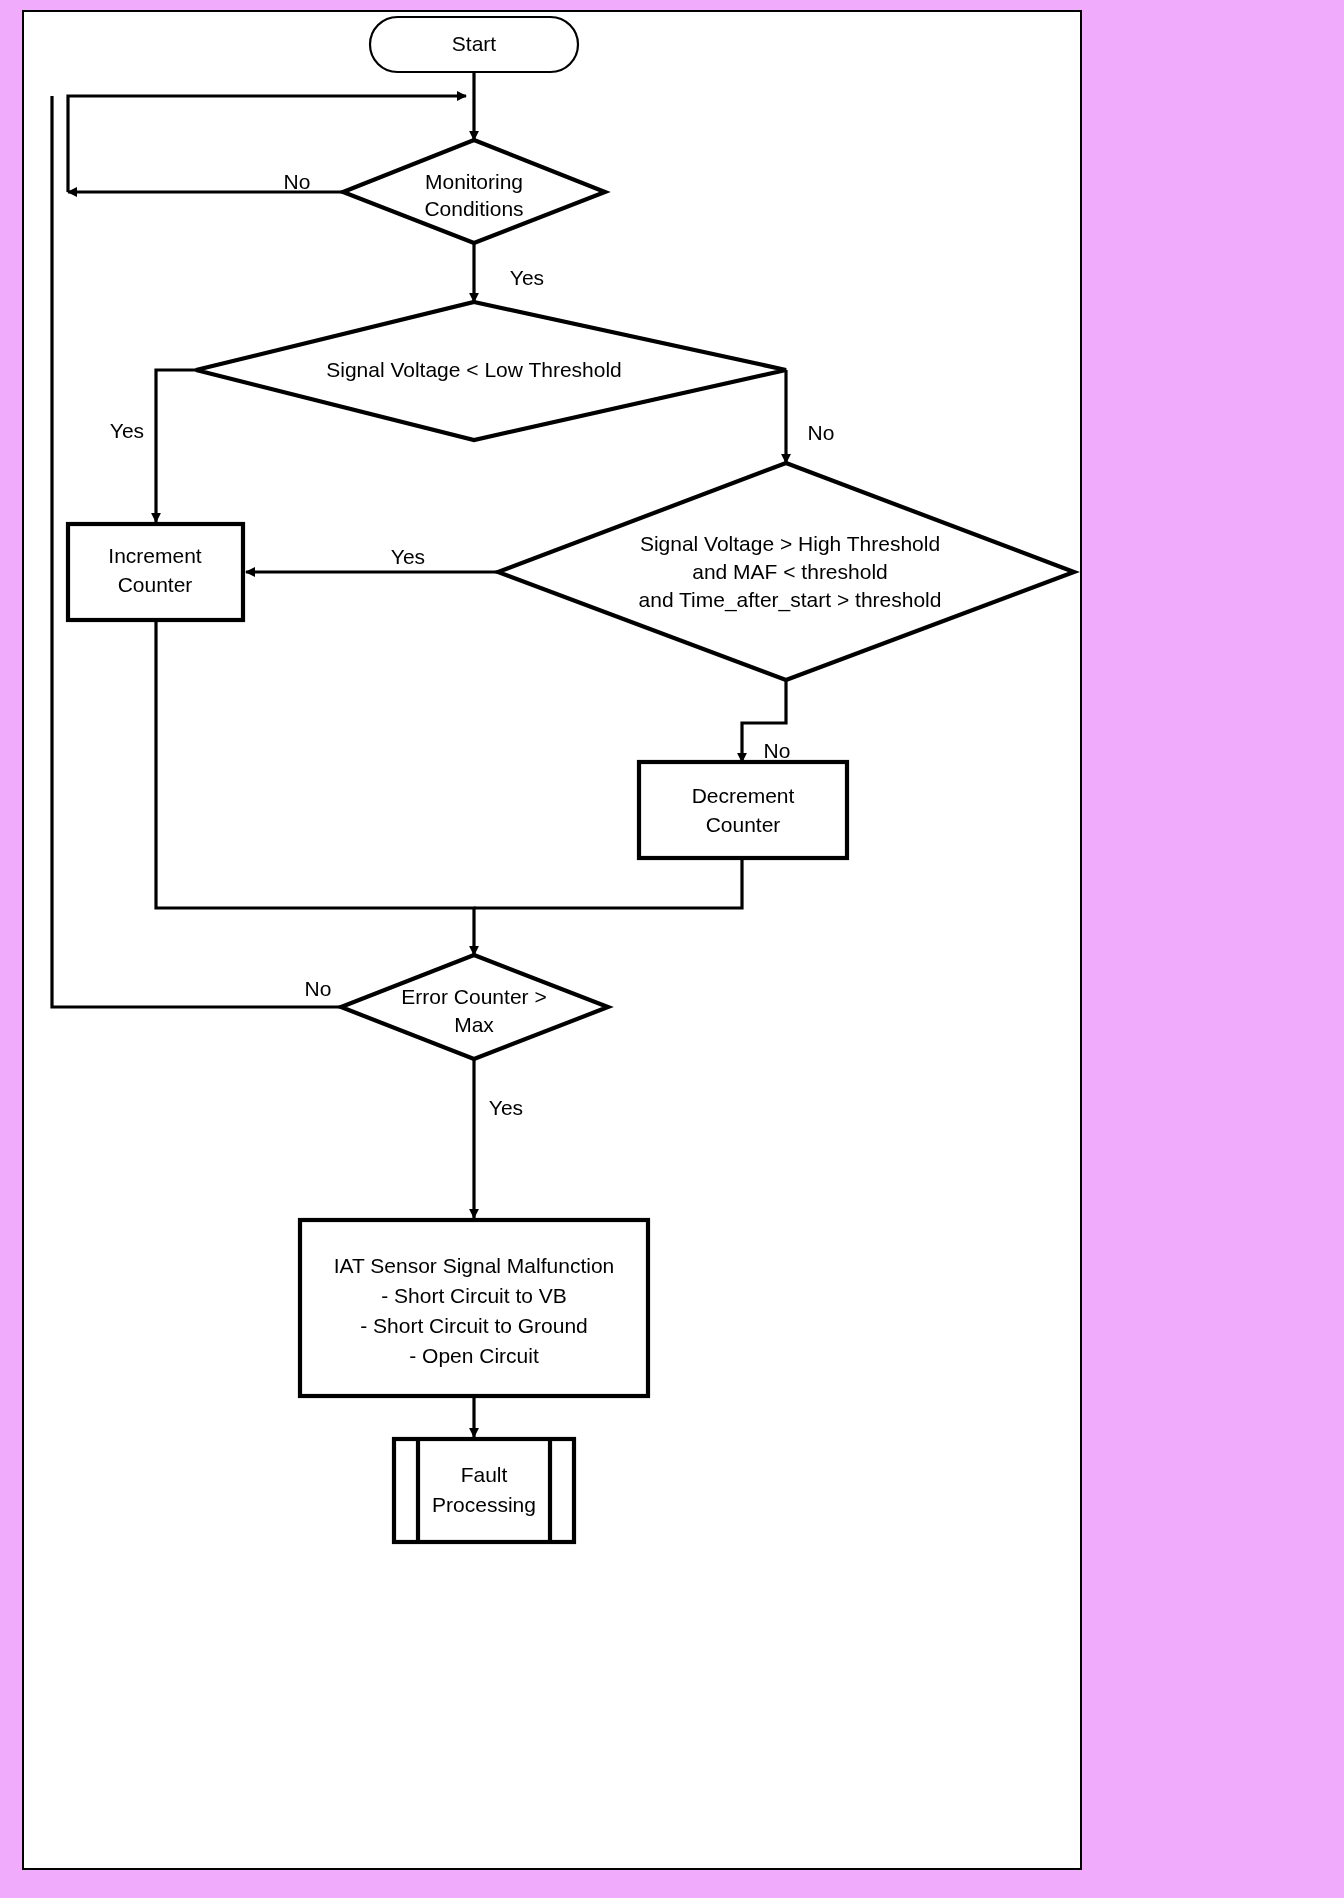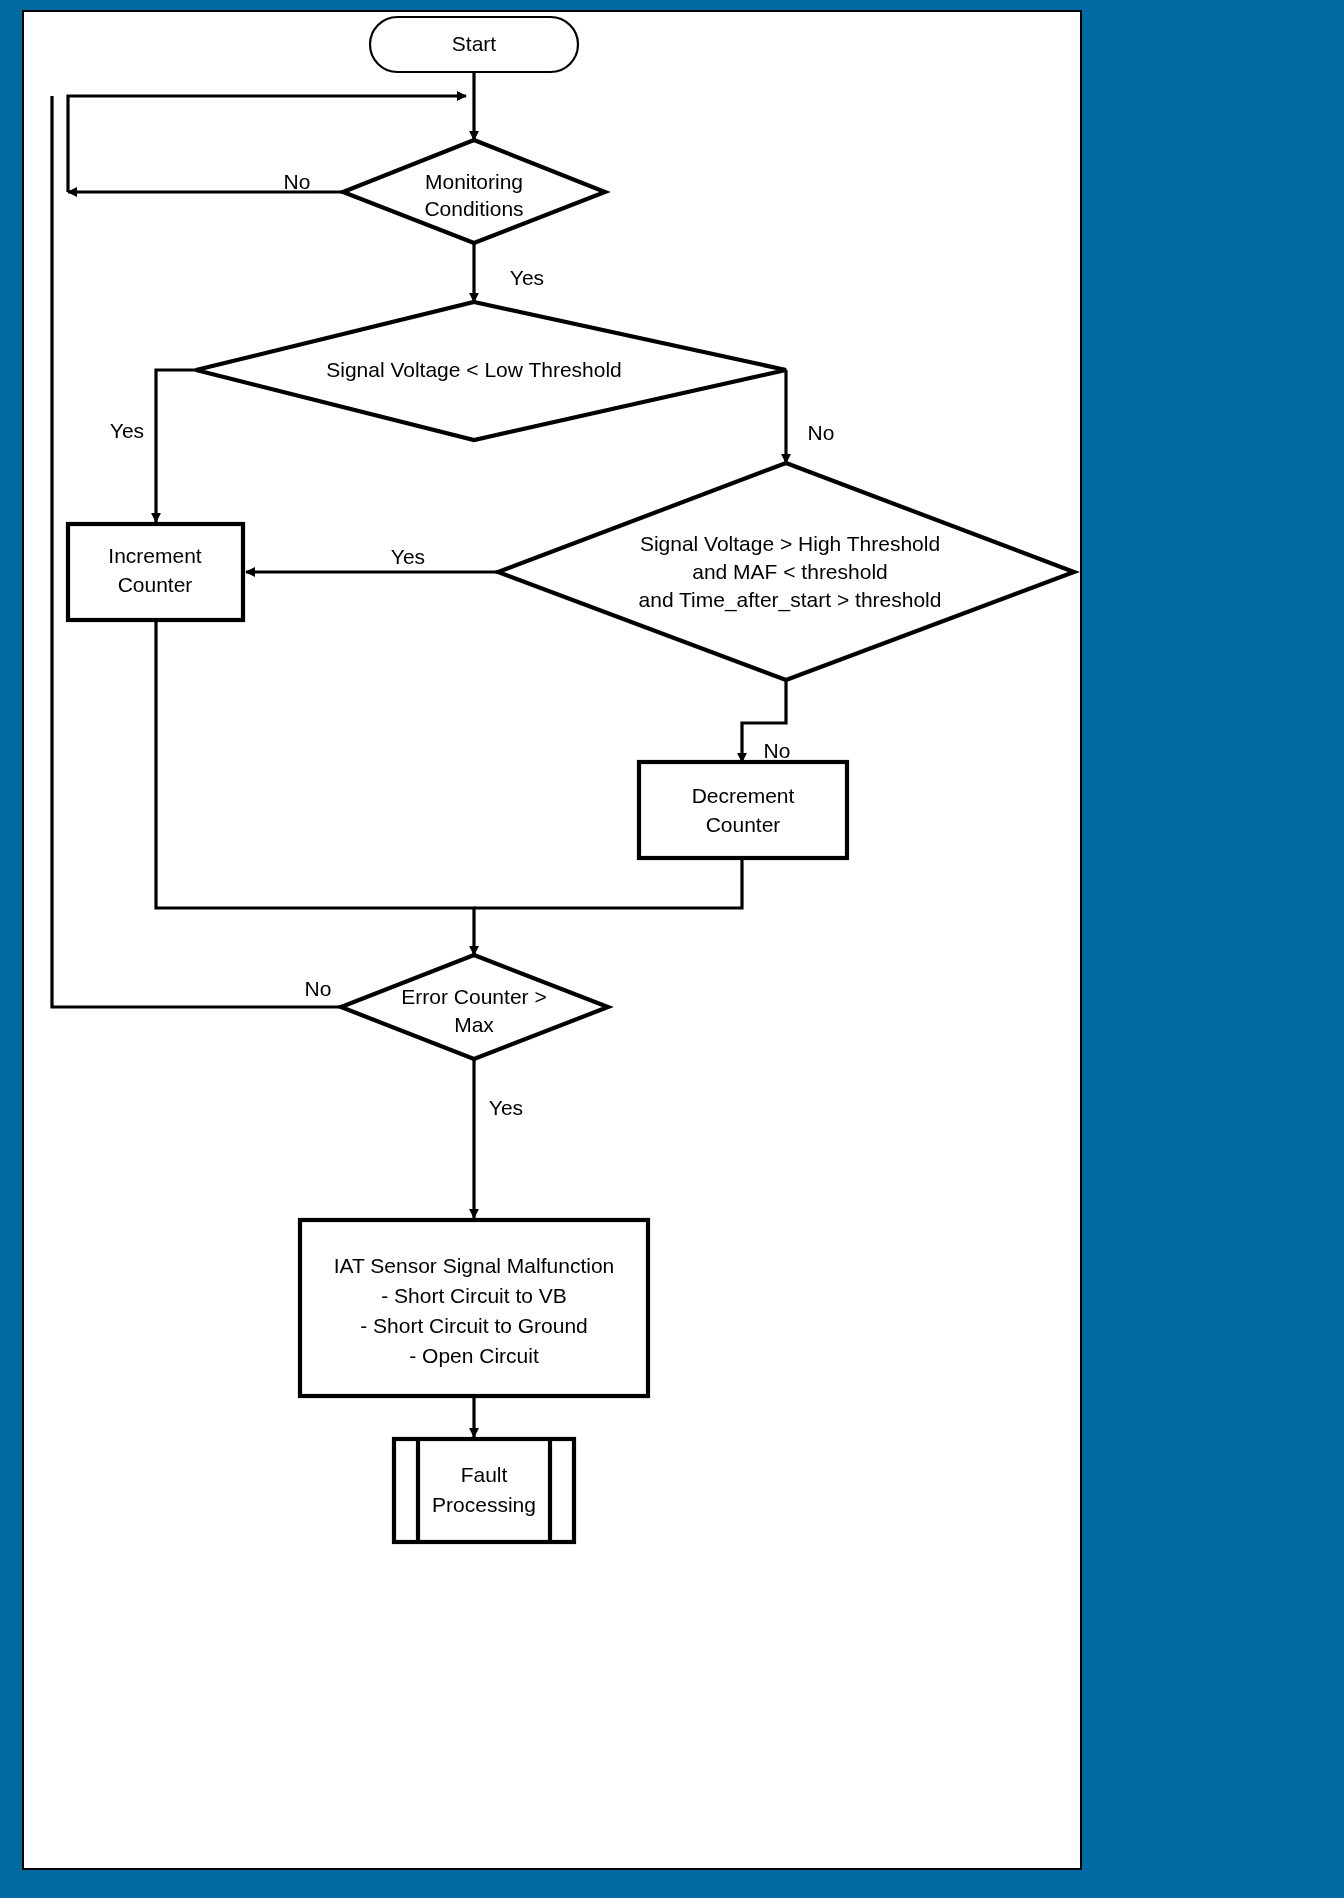--- a/index.html
+++ b/index.html
@@ -7,21 +7,21 @@
     padding: 0;
     background: #ffffff;
   }
   body {
     font-family: "Liberation Sans", sans-serif;
   }
   #page {
     position: relative;
     width: 1344px;
     height: 1898px;
-    background: #0369a1;
+    background: #f0abfc;
     overflow: hidden;
   }
   #frame {
     position: absolute;
     left: 22px;
     top: 10px;
     width: 1060px;
     height: 1860px;
     border: 2px solid #000000;
     box-sizing: border-box;

